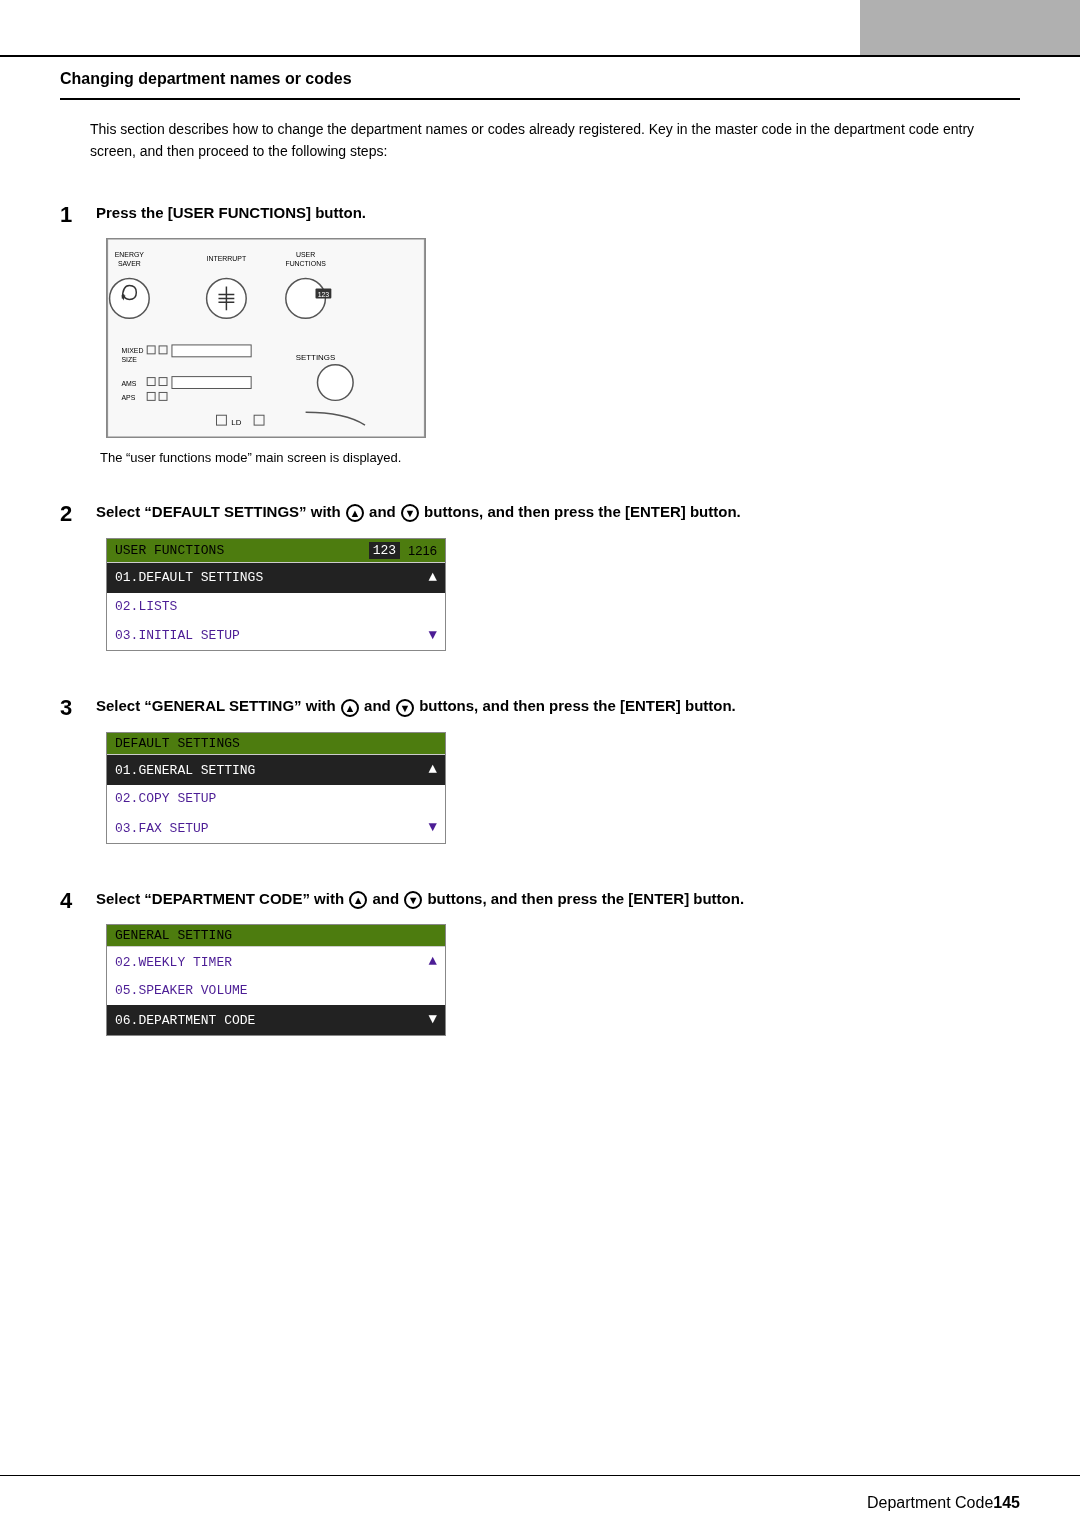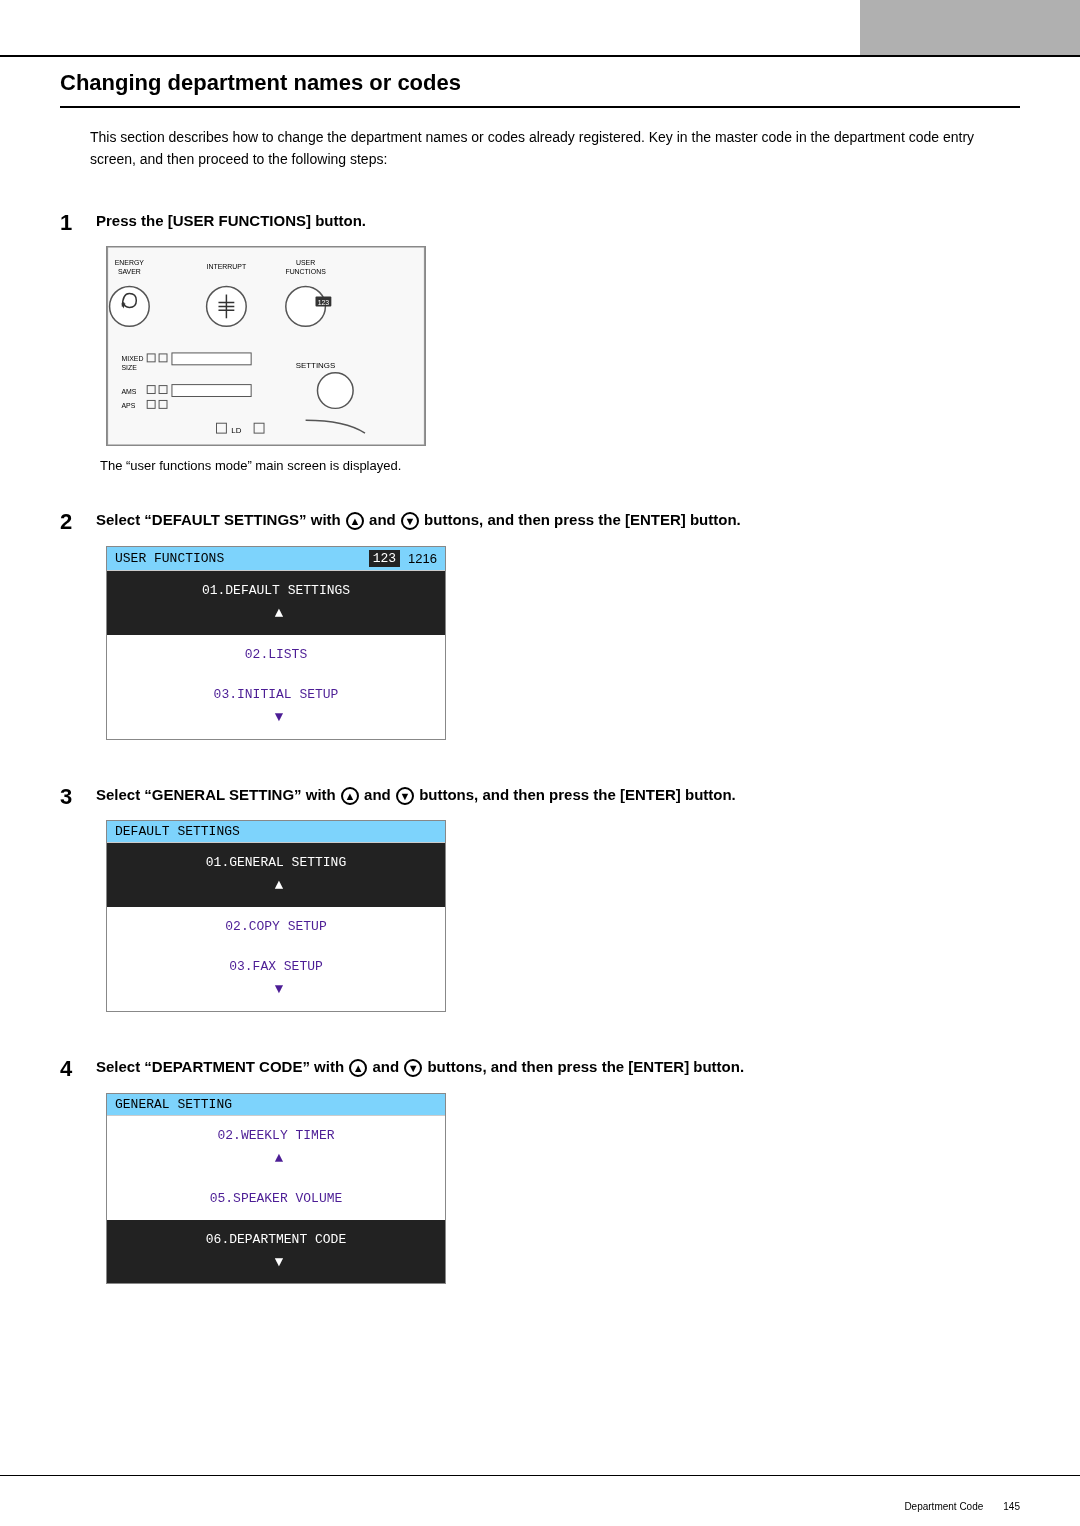--- a/index.html
+++ b/index.html
@@ -37,21 +37,21 @@
     .content {
       position: absolute;
       top: 70px;
       left: 60px;
       right: 60px;
       bottom: 60px;
     }
 
     
     .section-title {
-      font-size: 22px;
+      font-size: 16px;
       font-weight: bold;
       margin-bottom: 18px;
       border-bottom: 2px solid #000;
       padding-bottom: 10px;
     }
 
     
     .intro-text {
       font-size: 14px;
       line-height: 1.6;
@@ -111,27 +111,26 @@
       border: 1.5px solid #888;
       background: #fff;
       font-family: 'Courier New', Courier, monospace;
       font-size: 13px;
       width: 340px;
       margin-left: 10px;
       margin-bottom: 8px;
     }
 
     .lcd-row {
-      padding: 9px 8px;
+      padding: 3px 8px;
       white-space: pre;
       line-height: 1.7;
       display: flex;
-      align-items: center;
+      align-items: flex-end;
       justify-content: space-between;
-      flex-direction: column;
     }
 
     .lcd-row.selected {
       background: #222;
       color: #fff;
     }
 
     .lcd-row.normal {
       background: #fff;
       color: #4c1d95;
@@ -144,21 +143,21 @@
     .scroll-arrow {
       font-size: 14px;
       margin-left: 6px;
     }
 
     
     .lcd-header {
       display: flex;
       align-items: center;
       padding: 3px 8px;
-      background: #7dd3fc;
+      background: #4d7c0f;
       border-bottom: 1px solid #ccc;
       justify-content: flex-end;
     }
 
     .lcd-header-text {
       font-family: 'Courier New', Courier, monospace;
       font-size: 13px;
       flex: 1;
       white-space: pre;
     }
@@ -189,26 +188,25 @@
 
     
     .footer {
       position: absolute;
       bottom: 14px;
       left: 76px;
       right: 60px;
       display: flex;
       justify-content: flex-end;
       align-items: flex-end;
-      font-size: 10px;
+      font-size: 16px;
     }
 
     .footer-page {
-      font-weight: normal;
-      margin-left: 20px;
+      font-weight: bold;
     }
 
     
     .panel-svg {
       width: 320px;
       height: 200px;
     }
   </style>
 </head>
 <body>

